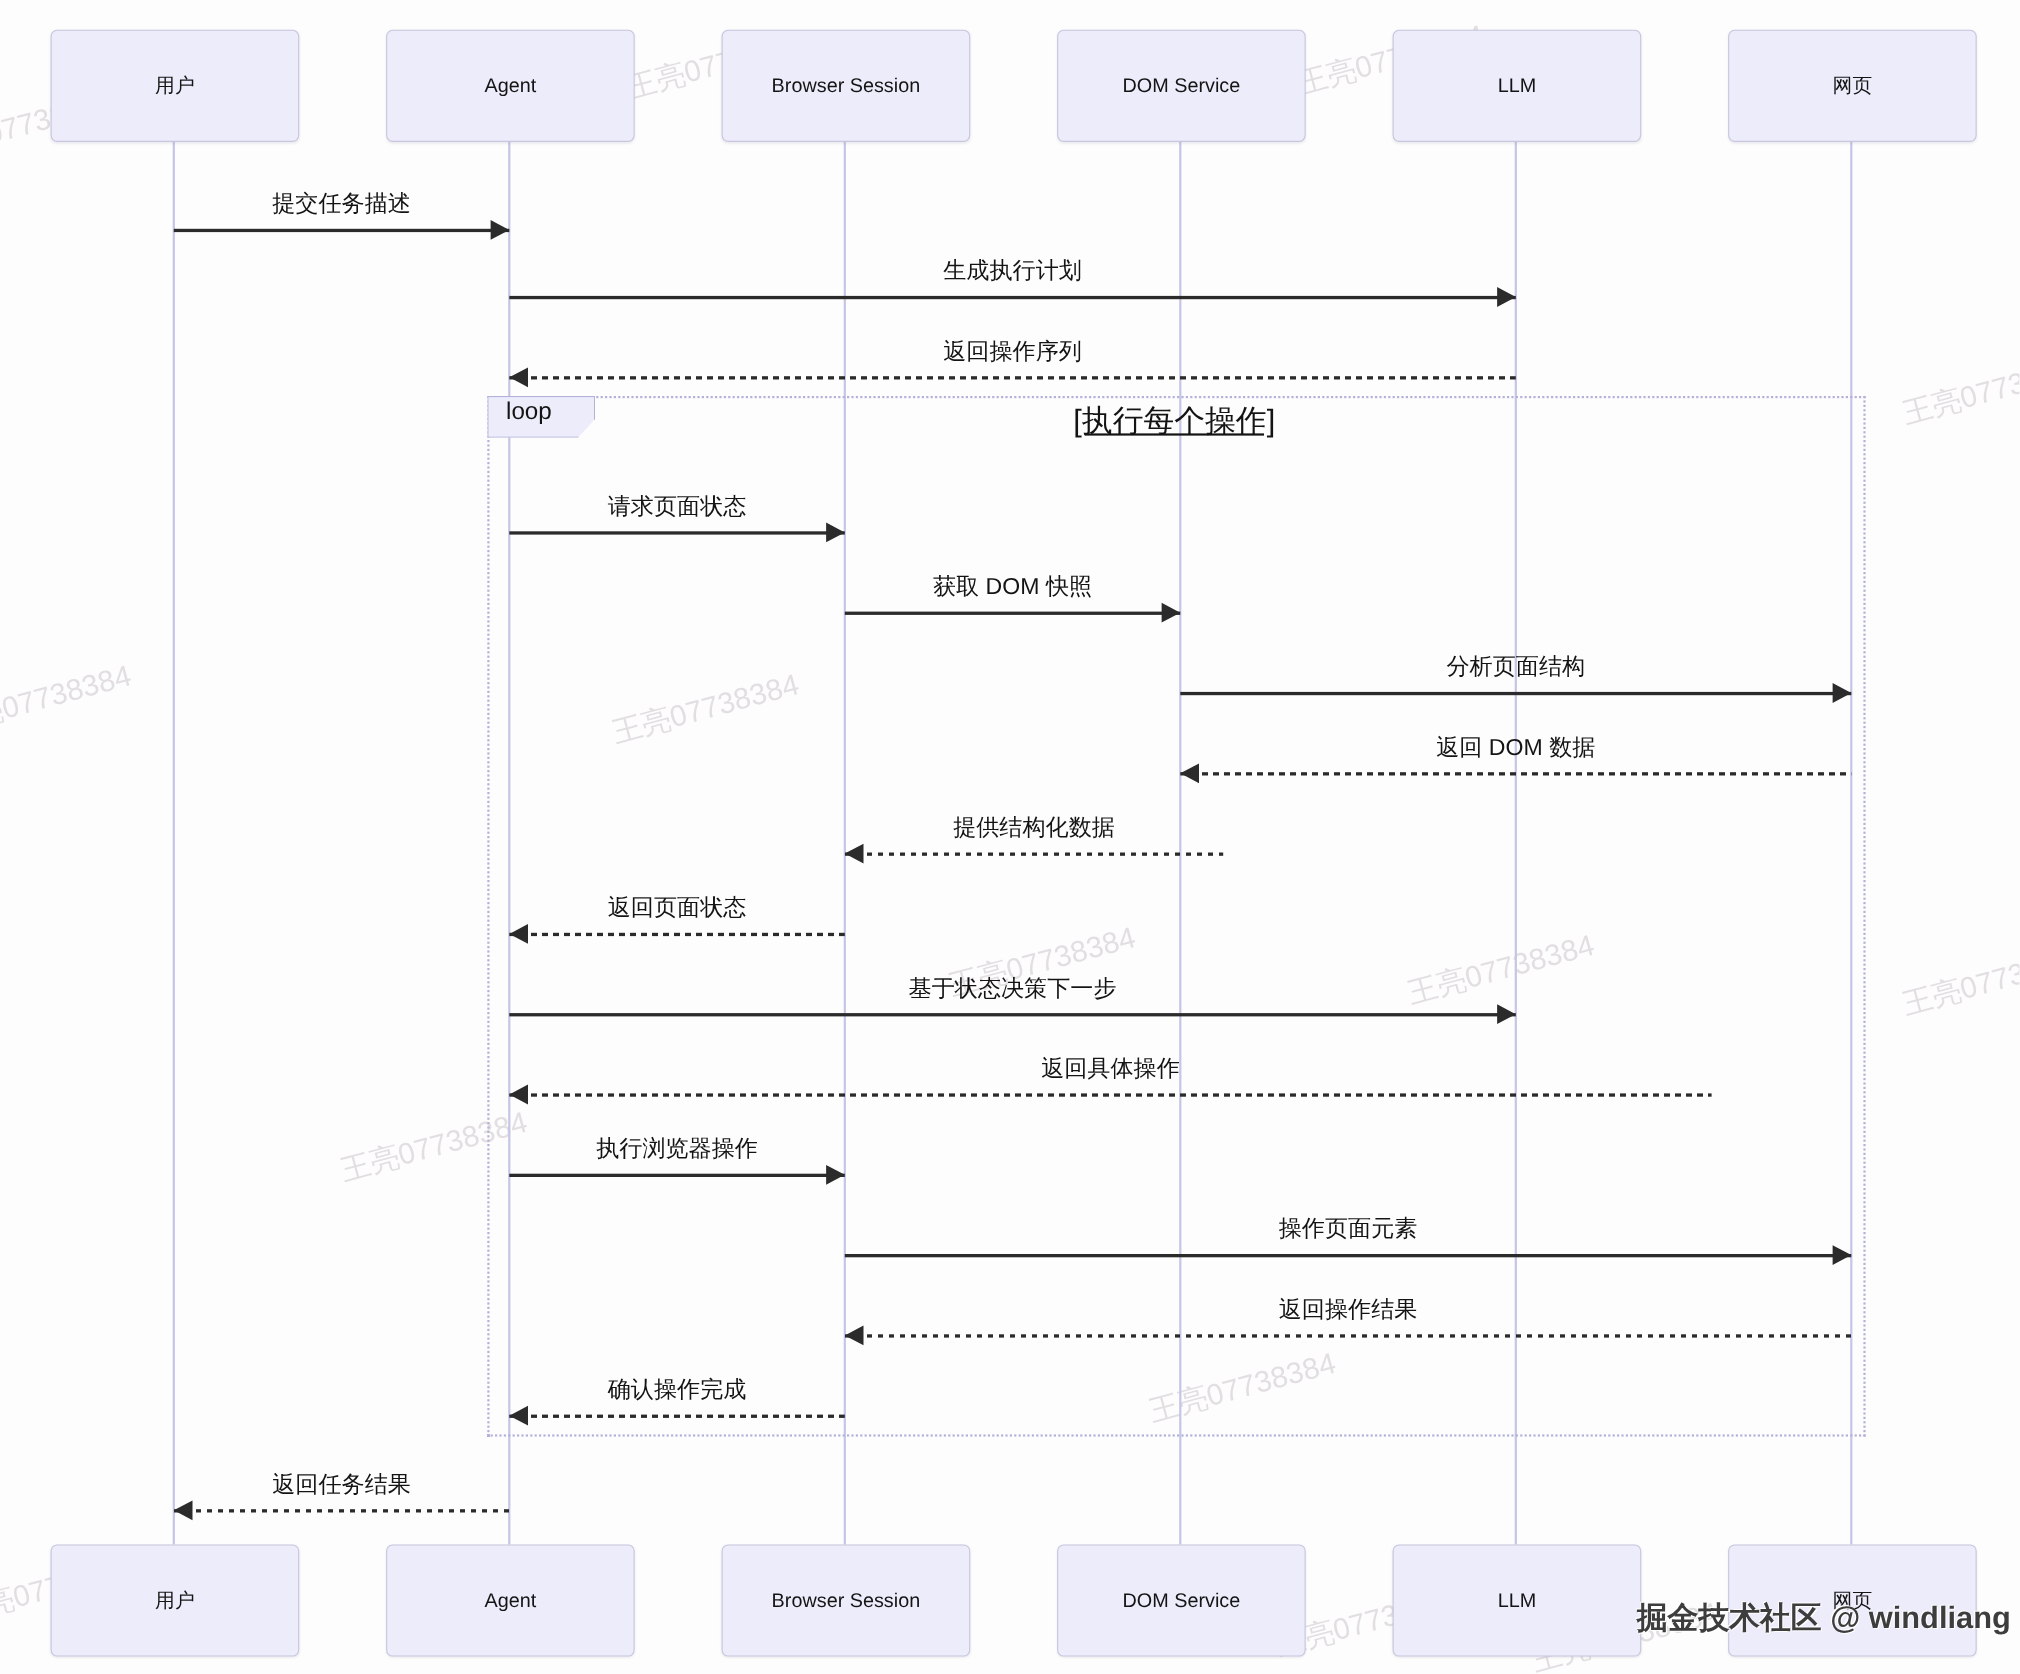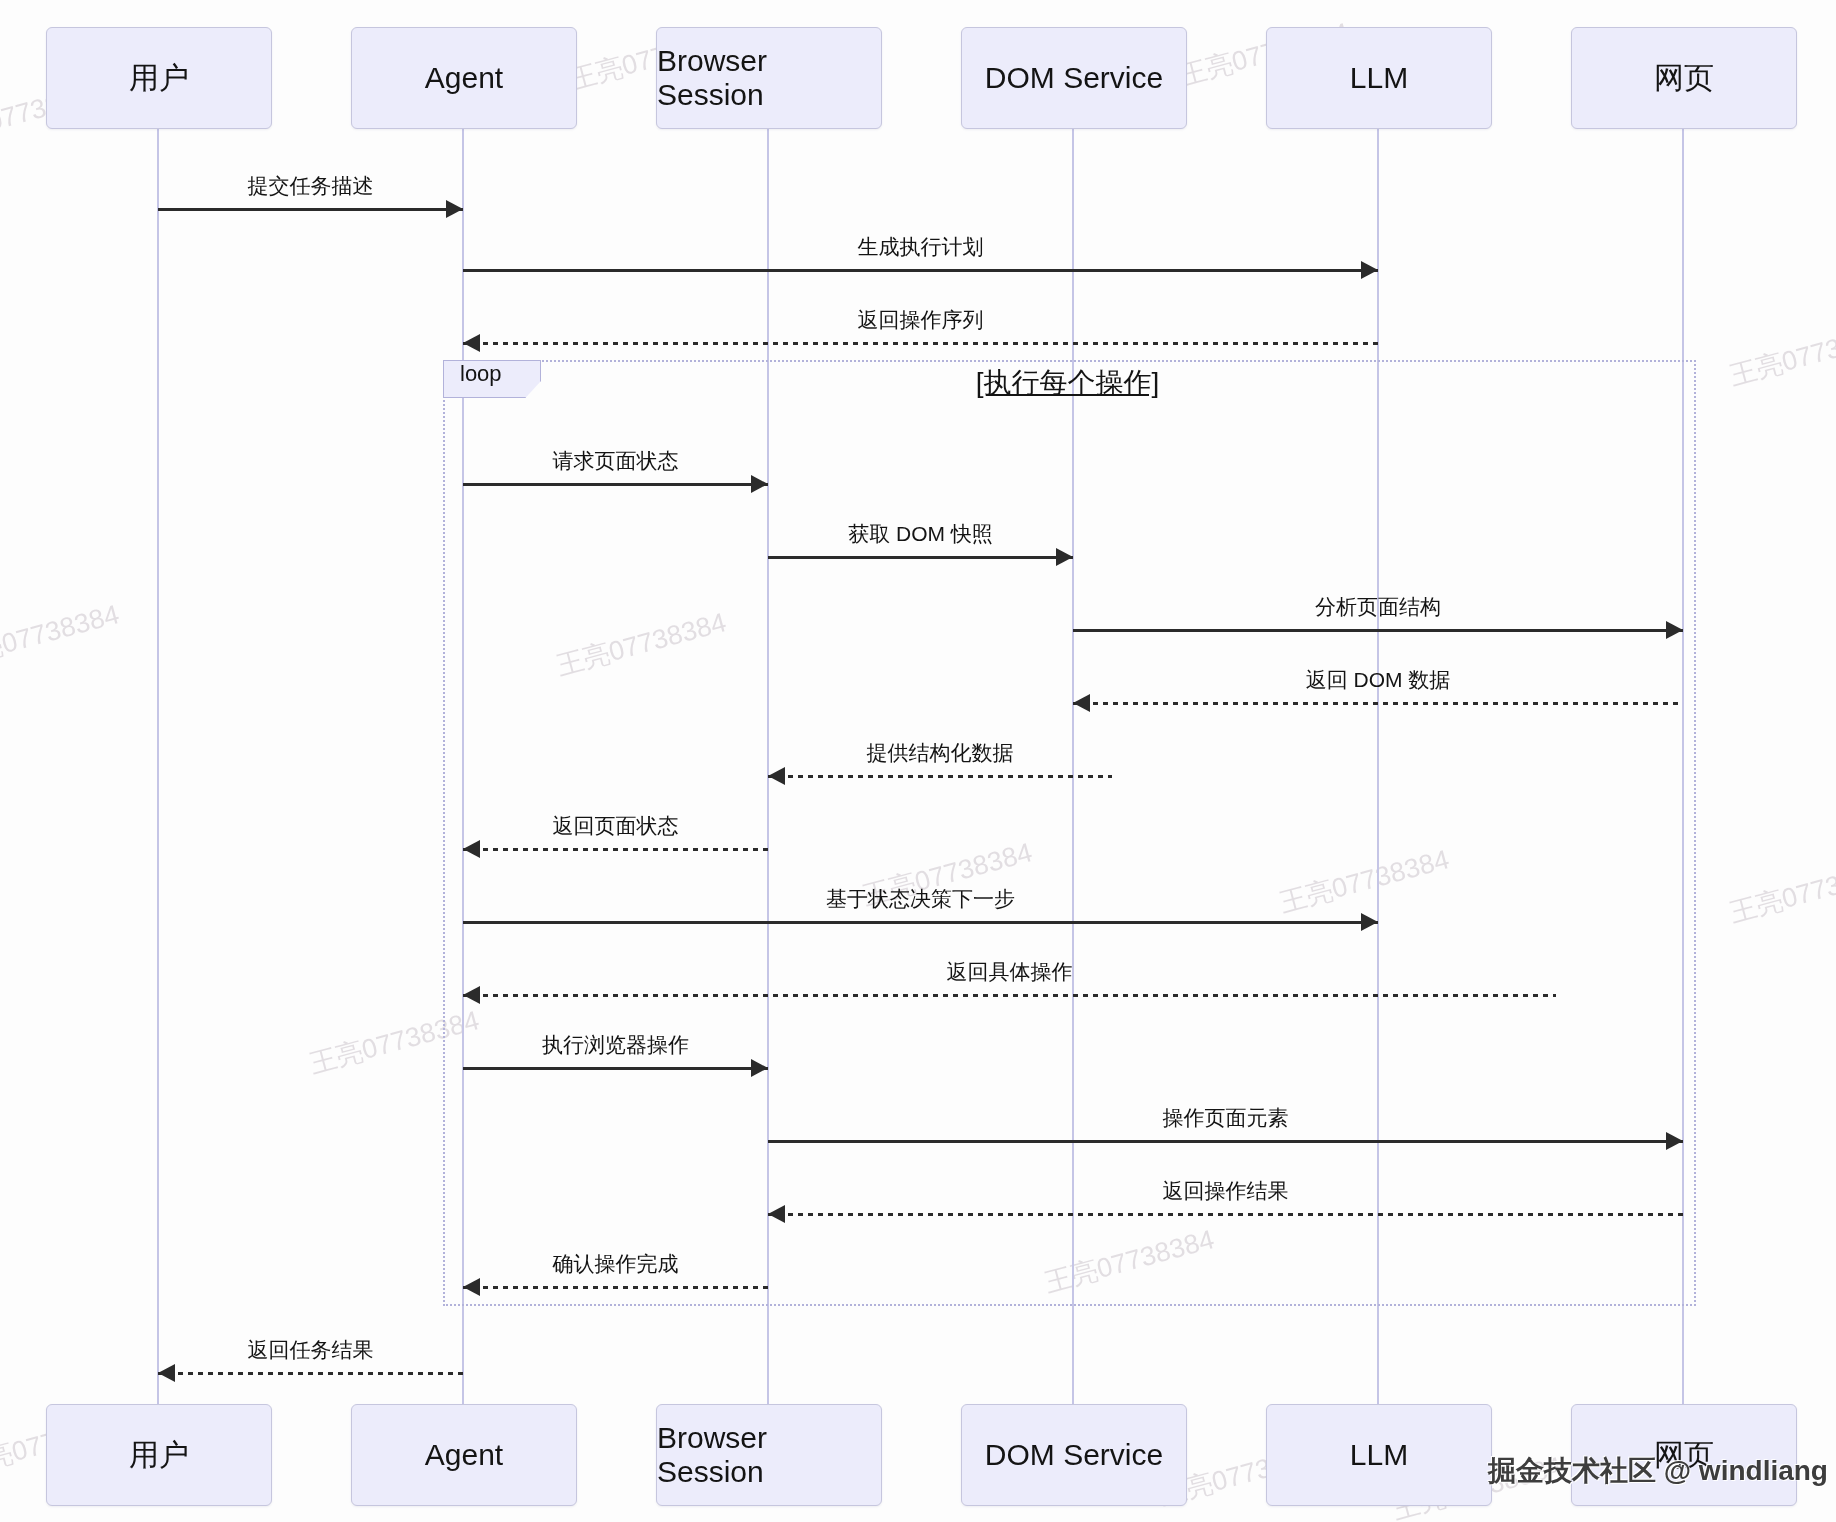--- a/index.html
+++ b/index.html
@@ -1,21 +1,21 @@
 <!DOCTYPE html>
 <html><head>
 <meta charset="utf-8">
 <style>
   html,body{margin:0;padding:0;background:#fdfdfd;}
   #canvas{position:relative;width:1836px;height:1522px;background:#fdfdfd;overflow:hidden;
           font-family:"Liberation Sans","DejaVu Sans",sans-serif;color:#141414;}
   
   .pbox{position:absolute;width:224px;height:100px;background:#ececfb;border:1px solid #c6c6de;
         border-radius:6px;display:flex;align-items:center;justify-content:center;
-        font-size:30px;color:#141414;box-shadow:0 1px 2px rgba(120,120,160,0.12);}
+        font-size:18px;color:#141414;box-shadow:0 1px 2px rgba(120,120,160,0.12);}
   
   .lifeline{position:absolute;top:127px;height:1277px;width:2px;background:#c5c5e6;}
   
   .loop-frame{position:absolute;left:443px;top:360px;width:1249px;height:942px;
               border:2px dotted #b2b2da;}
   .loop-chip{position:absolute;left:443px;top:360px;width:98px;height:38px;background:#ececfb;
              border:1px solid #b2b2da;display:flex;padding-left:16px;
              box-sizing:border-box;font-size:22px;color:#141414;
              clip-path:polygon(0 0,100% 0,100% 55%,84% 100%,0 100%);}
   .loop-cond{position:absolute;left:443px;top:364px;width:1249px;text-align:center;

